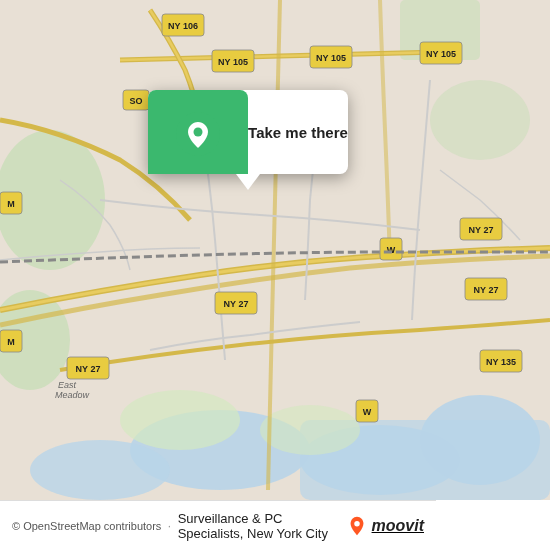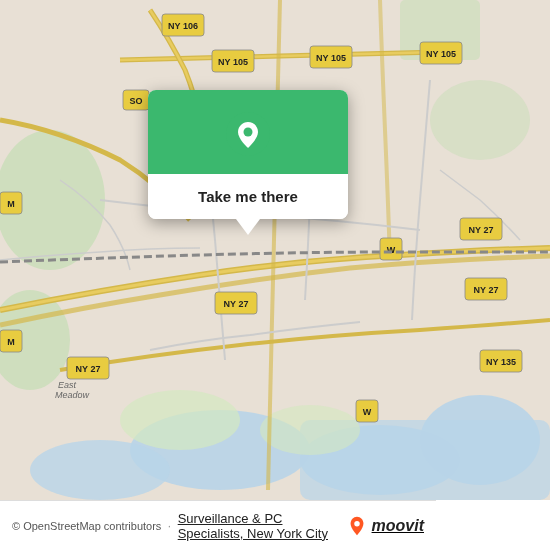--- a/index.html
+++ b/index.html
@@ -30,21 +30,21 @@
     
     .popup-card {
       position: absolute;
       top: 90px;
       left: 148px;
       width: 200px;
       background: white;
       border-radius: 8px;
       box-shadow: 0 4px 16px rgba(0,0,0,0.35);
       display: flex;
-      flex-direction: column;
+      flex-direction: row;
       align-items: center;
       overflow: visible;
       z-index: 10;
     }
 
     .popup-icon-area {
       background: #3bb86e;
       width: 100%;
       border-radius: 8px 8px 0 0;
       display: flex;
@@ -101,21 +101,20 @@
       font-size: 11px;
       color: #555;
       flex-shrink: 0;
     }
 
     .location-name {
       font-size: 13px;
       color: #222;
       font-weight: 400;
       flex: 1;
-      text-decoration: underline;
     }
 
     .moovit-logo {
       display: flex;
       align-items: center;
       gap: 4px;
       flex-shrink: 0;
       text-decoration: underline;
     }
 

